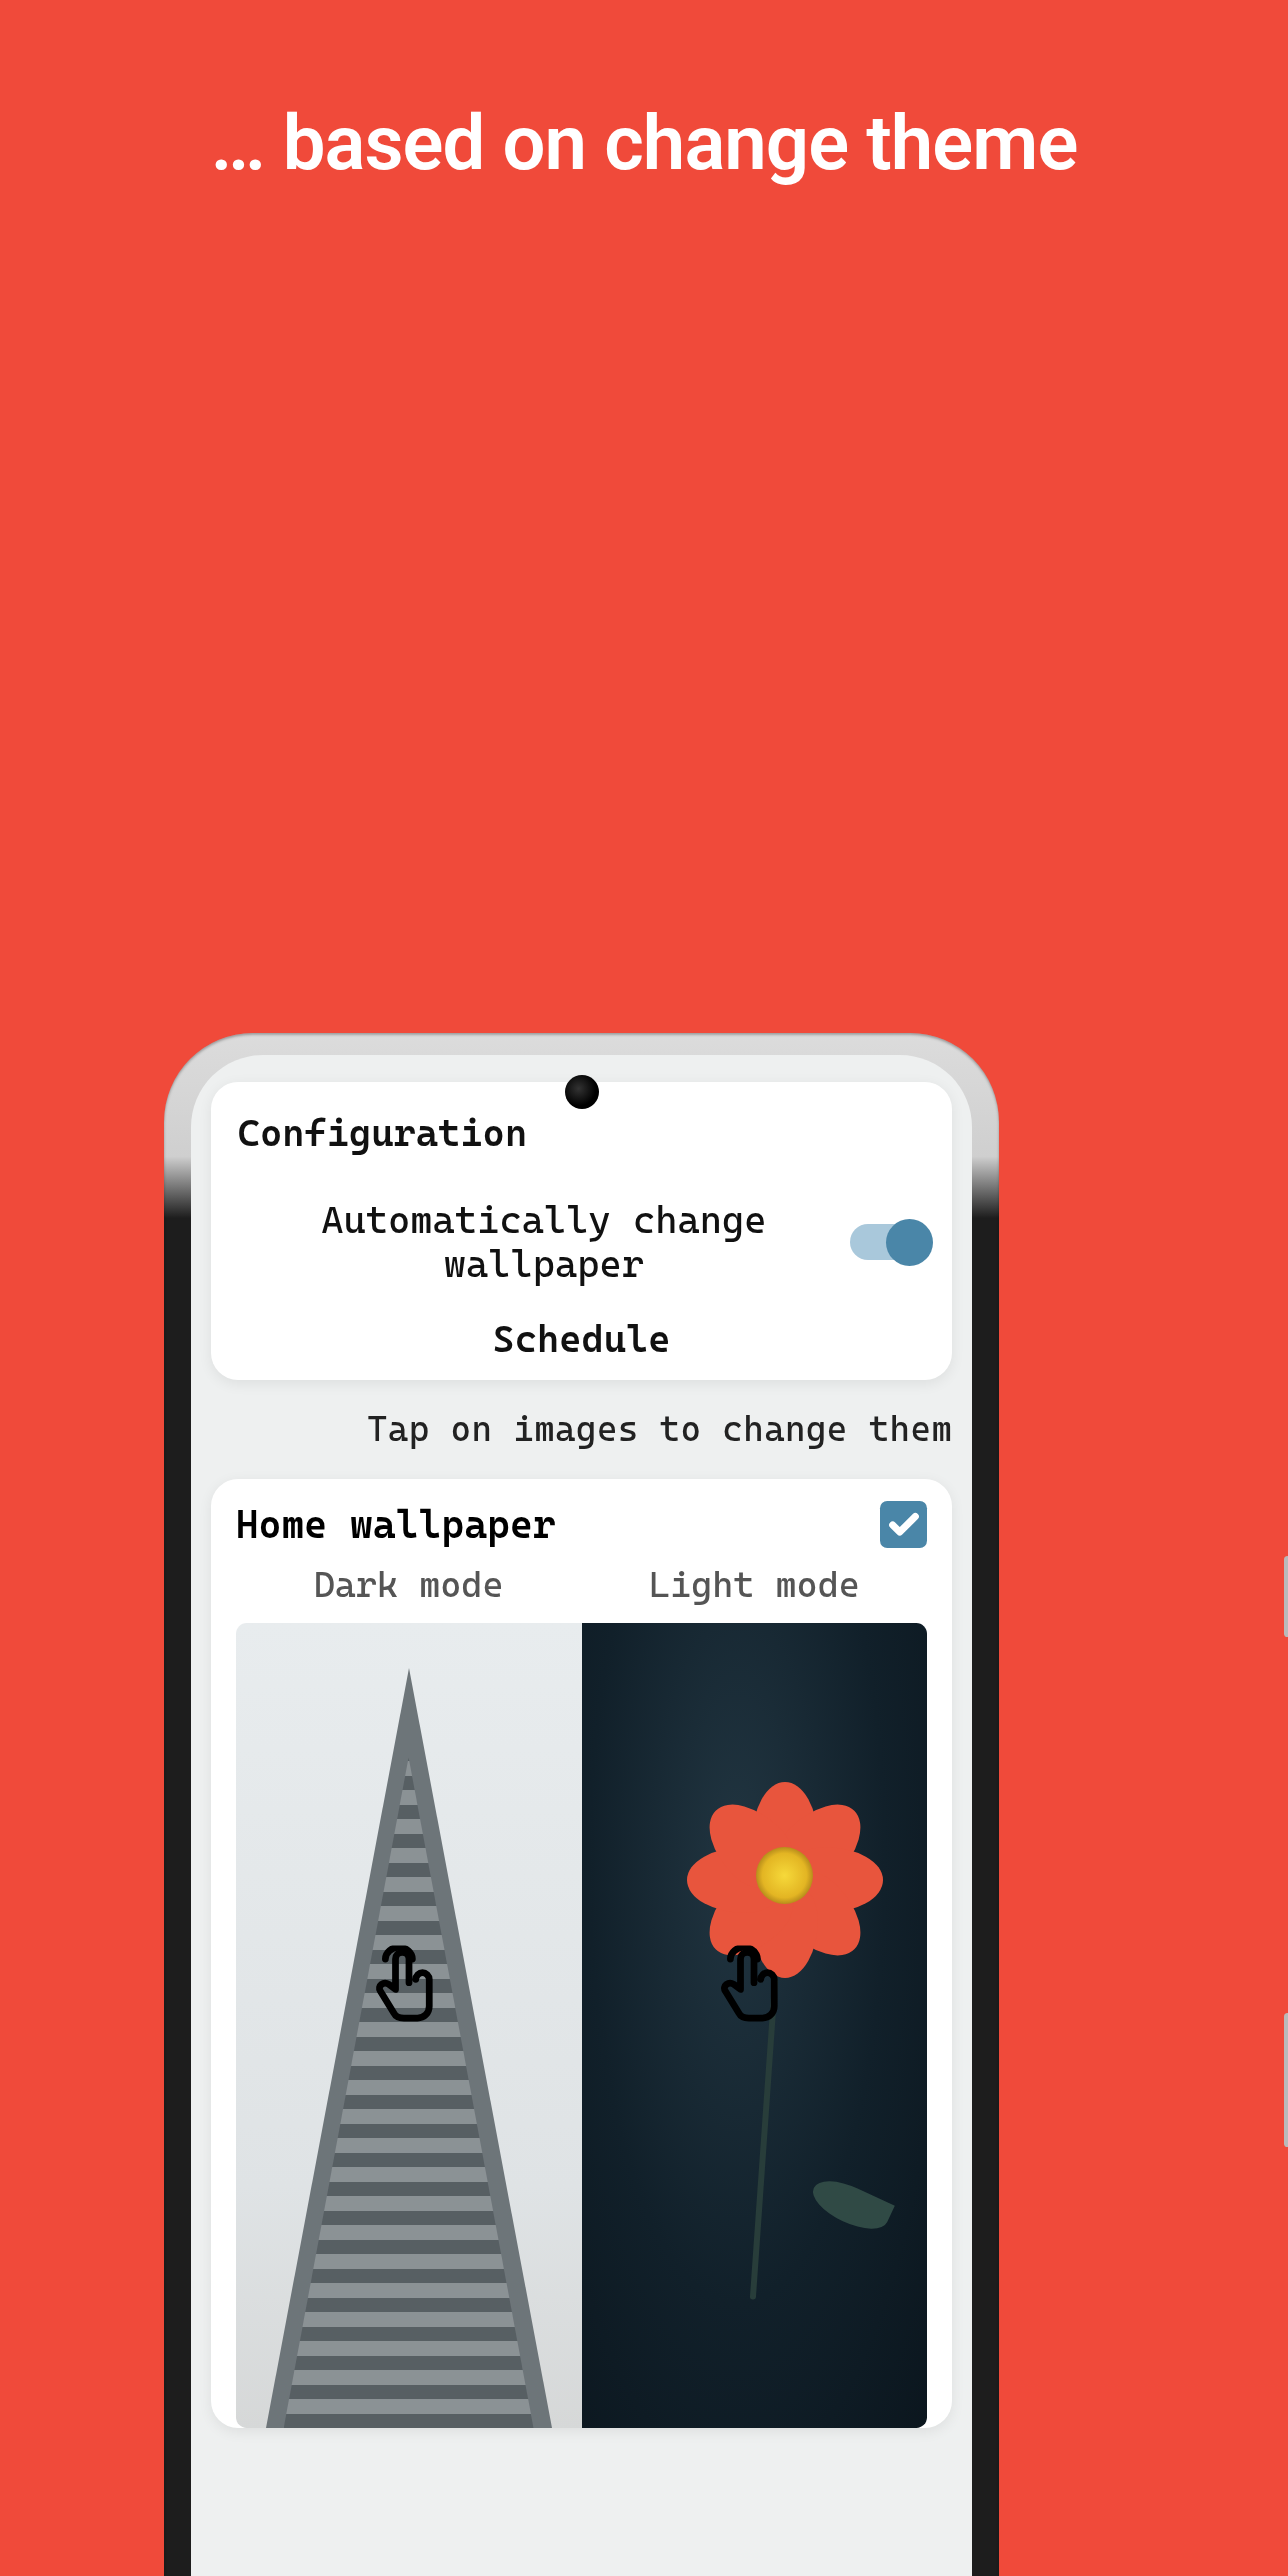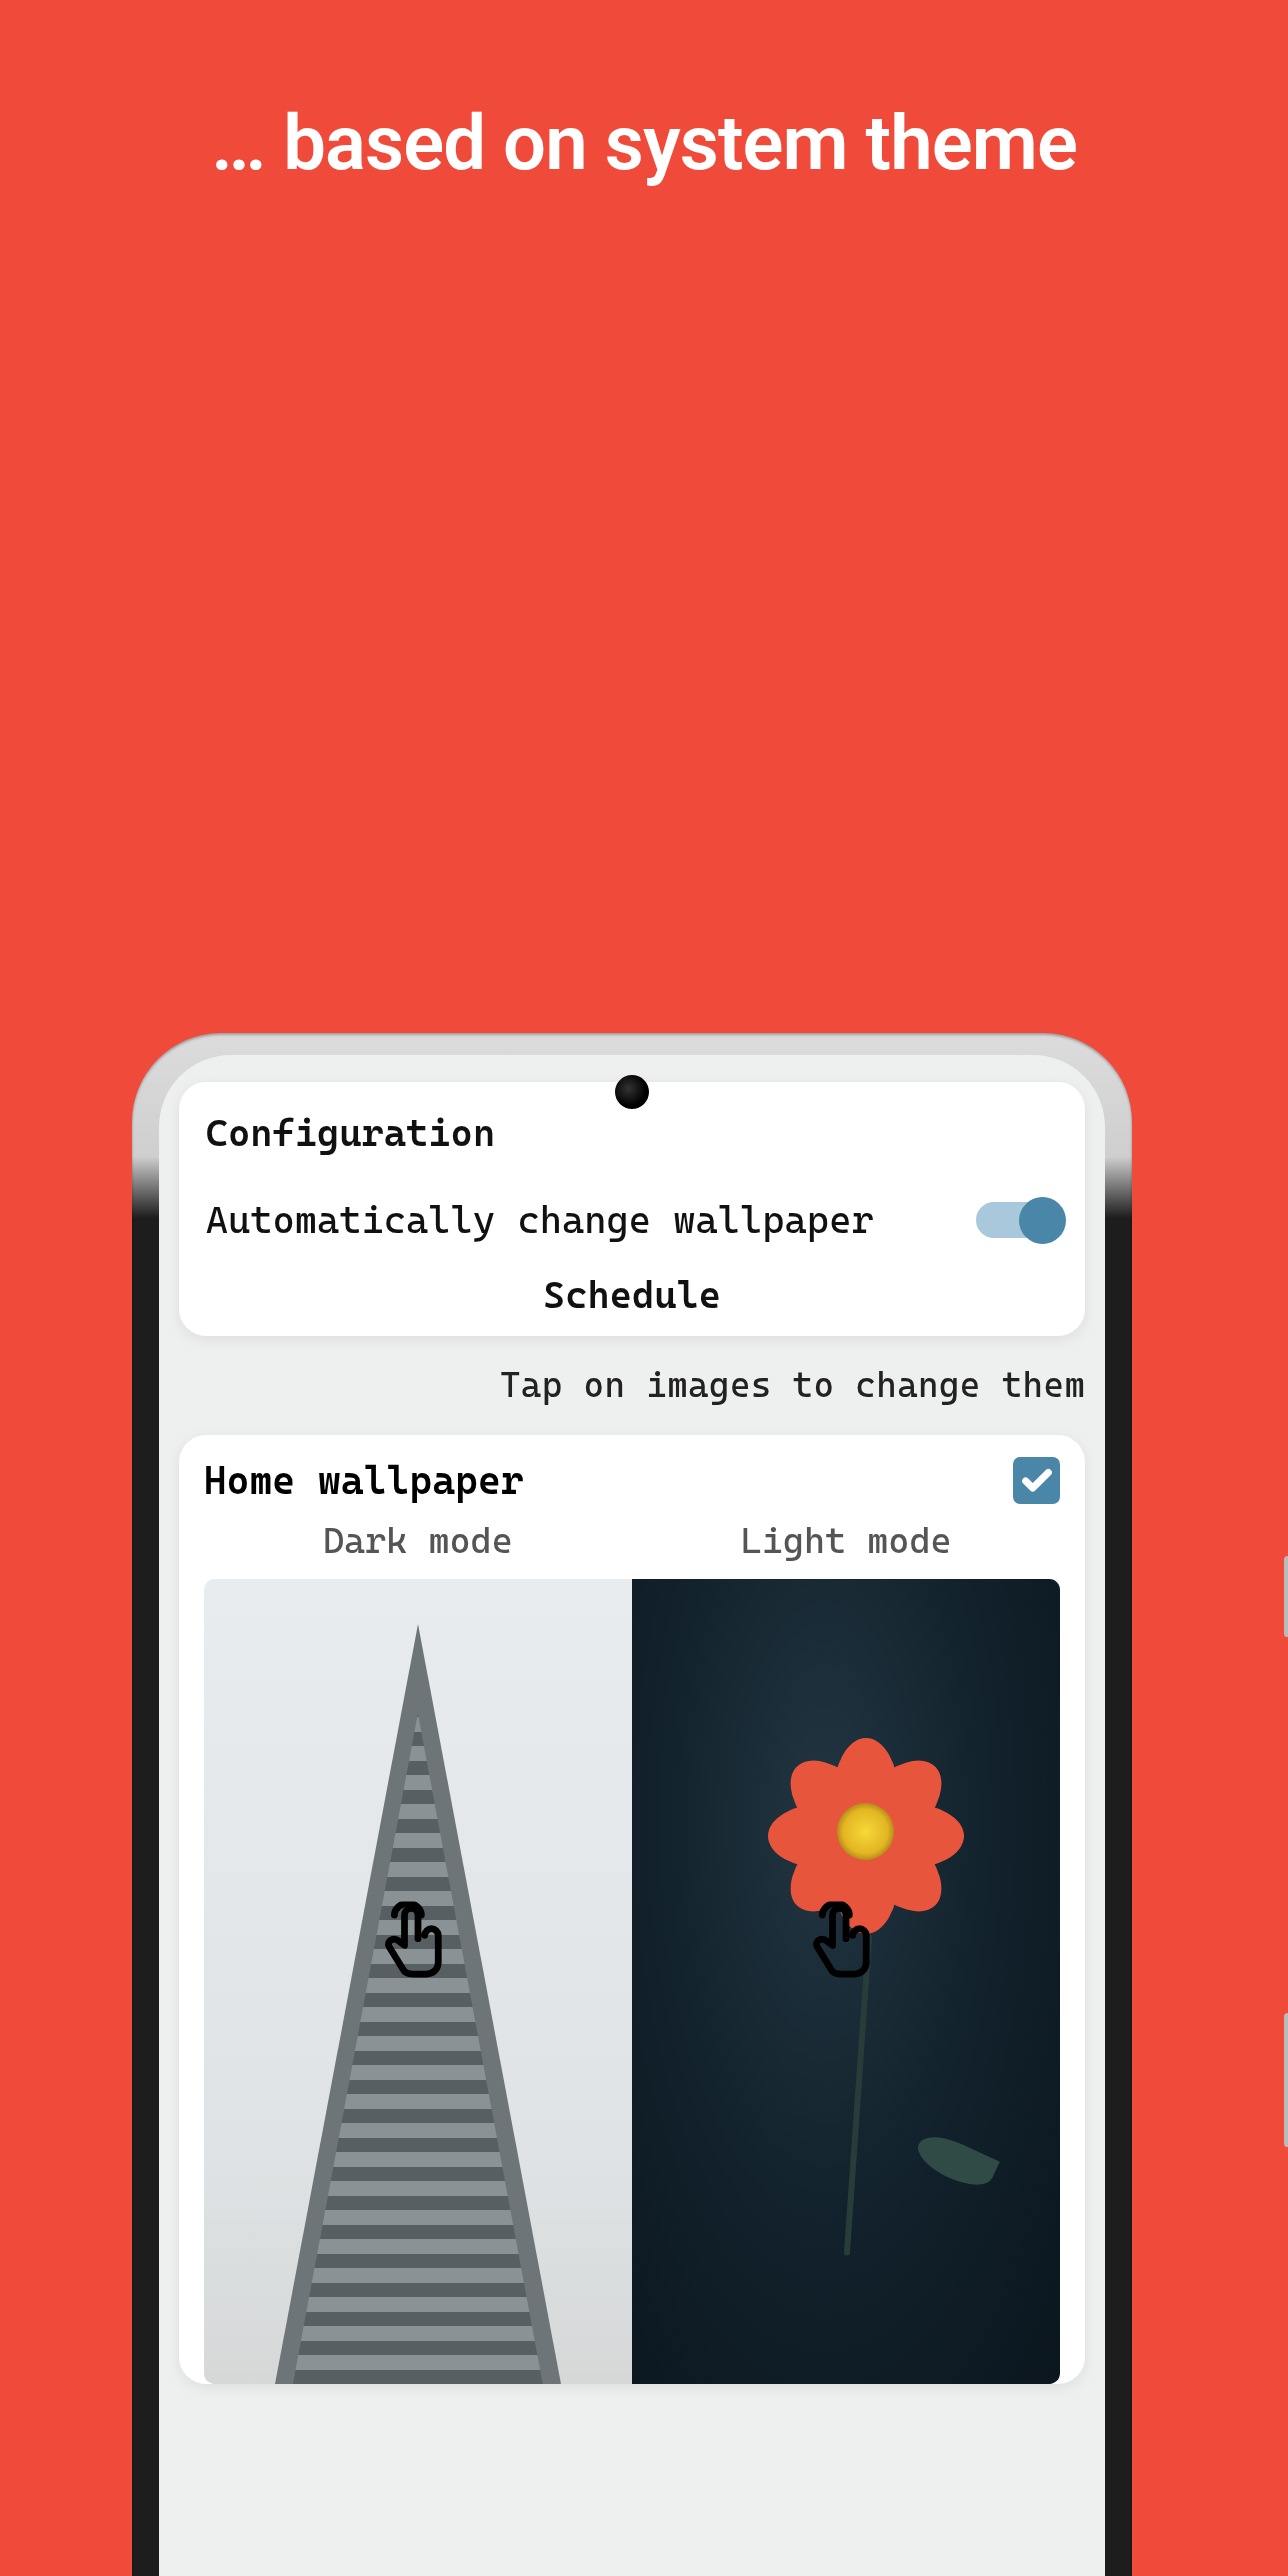--- a/index.html
+++ b/index.html
@@ -15,23 +15,23 @@
     color: #fff;
     font-family: -apple-system, 'Segoe UI', Roboto, sans-serif;
     font-weight: 600;
     font-size: 76px;
     text-align: center;
     padding-top: 98px;
     letter-spacing: -0.9px;
   }
   .phone {
     position: absolute;
-    left: 132px;
+    left: 164px;
     top: 1033px;
-    width: 1000px;
+    width: 835px;
     border-radius: 89px 89px 0 0;
     background: linear-gradient(180deg,#dcdcdc 0%,#cfcfcf 8%,#1d1d1d 12%);
     padding: 22.4px 27px 0 27px;
     box-shadow: 0 1.8px 2.7px rgba(0,0,0,.3) inset;
   }
   .phone-inner{
     position:relative;
     background:#eef0f0;
     border-radius:72px 72px 0 0;
     padding:27px 19.7px 0 19.7px;
@@ -121,21 +121,21 @@
   .p1{transform:rotate(0deg);} .p2{transform:rotate(45deg);} .p3{transform:rotate(90deg);} .p4{transform:rotate(135deg);}
   .p5{transform:rotate(180deg);} .p6{transform:rotate(225deg);} .p7{transform:rotate(270deg);} .p8{transform:rotate(315deg);}
   .flower .core{position:absolute;left:50%;top:50%;width:57px;height:57px;margin:-29px 0 0 -29px;border-radius:50%;background:radial-gradient(circle,#f6d93a 0%,#e3b523 55%,#66420c 100%);}
   .tap-icon{position:absolute;left:50%;top:45%;transform:translate(-50%,-50%);width:70px;height:81px;}
   .tap-icon svg{width:100%;height:100%;stroke:#000;stroke-width:4;fill:none;stroke-linecap:round;stroke-linejoin:round;}
   .side-btn{z-index:-1;}
 </style>
 </head>
 <body>
 
-<div class="headline">… based on system theme</div>
+<div class="headline">… based on change theme</div>
 
 <div class="side-btn sb1"></div>
 <div class="side-btn sb2"></div>
 
 <div class="phone">
   <div class="phone-inner">
     <div class="camera"></div>
 
     <div class="card">
       <div class="section-title">Configuration</div>

